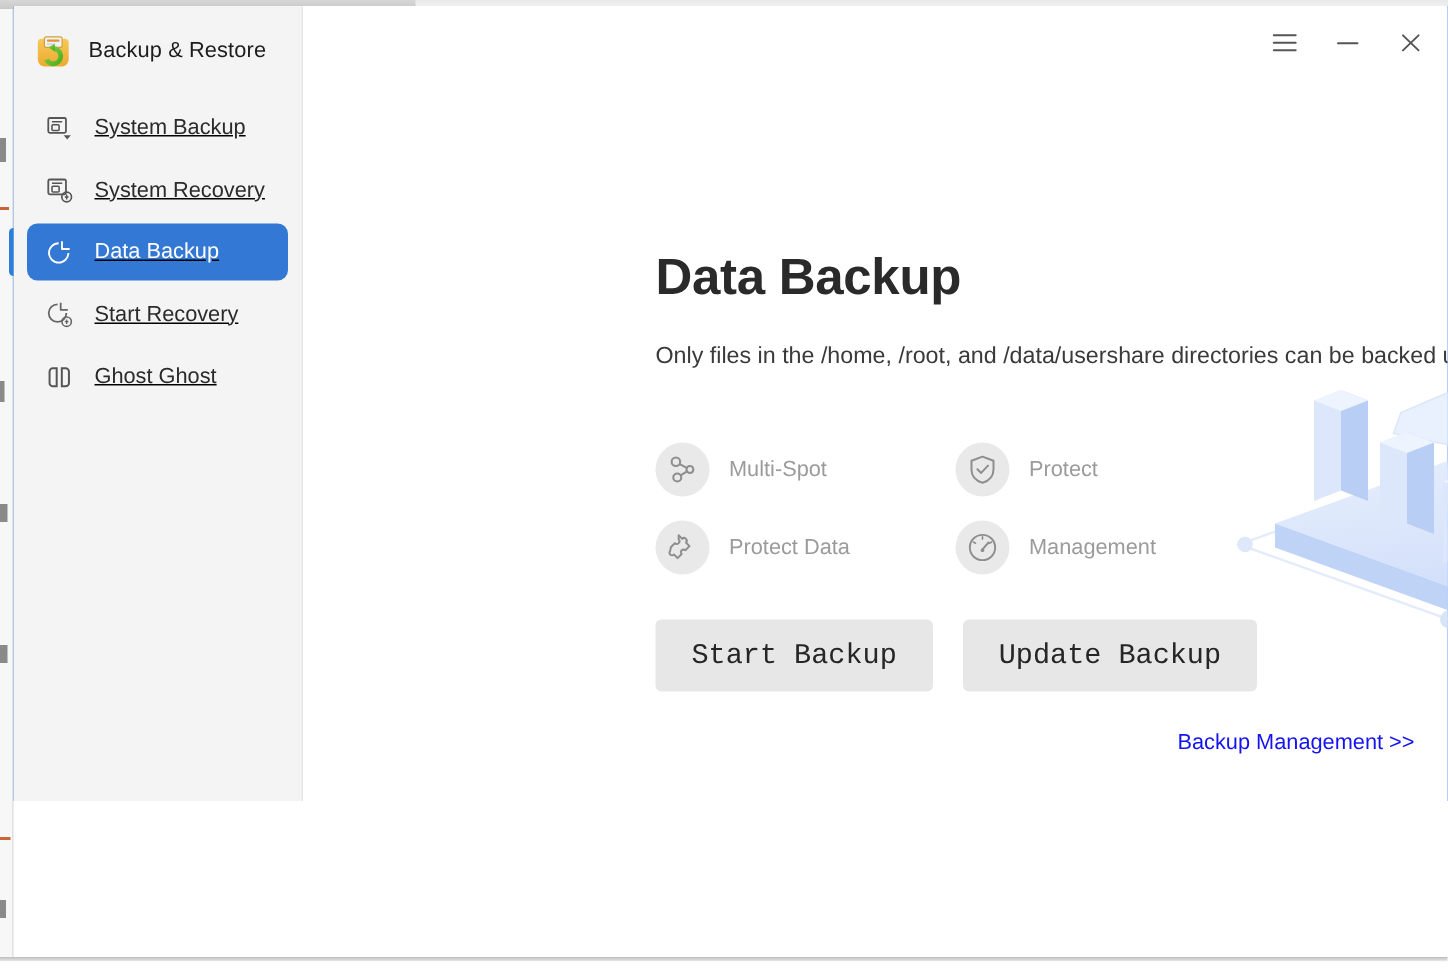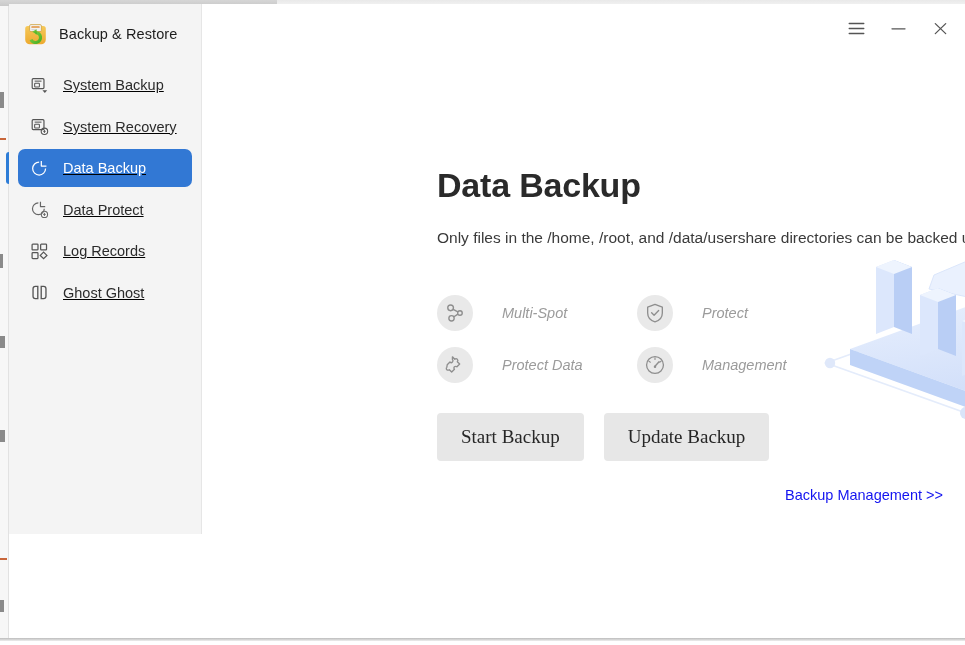--- a/index.html
+++ b/index.html
@@ -179,22 +179,21 @@
     position: absolute;
     left: 235px; top: 283px;
     display: grid;
     grid-template-columns: 200px 200px;
     grid-template-rows: 52px 52px;
     column-gap: 0px;
   }
   .feature {
     display: flex;
     align-items: center;
-    gap: 29px;
-    font-style: italic;
+    gap: 13px;
   }
   .feat-circle {
     width: 36px; height: 36px;
     border-radius: 50%;
     background: #e9e9e9;
     display: flex;
     align-items: center;
     justify-content: center;
     flex: 0 0 36px;
   }
@@ -211,21 +210,21 @@
     left: 235px; top: 409px;
     display: flex;
     gap: 20px;
   }
   .btn {
     background: #e7e7e7;
     border: none;
     border-radius: 4px;
     height: 48px;
     padding: 0 24px;
-    font-family: Liberation Serif, serif;
+    font-family: Liberation Mono, monospace;
     font-size: 19px;
     color: #262626;
     cursor: default;
     white-space: nowrap;
   }
 
   
   .mgmt-link {
     position: absolute;
     right: 22px; bottom: 31px;
@@ -331,34 +330,23 @@
 
       <div class="nav-item">
         <span class="nav-ico">
           <svg width="19" height="19" viewBox="0 0 20 20" fill="none" stroke="#666" stroke-width="1.25">
             <path d="M8.8 3.0a6.2 6.2 0 1 0 6.2 6.2"></path>
             <path d="M11.0 1.9v5.0h5.0" stroke-linejoin="round"></path>
             <circle cx="15.2" cy="15.2" r="3.3" stroke-width="1.1"></circle>
             <path d="M15.2 13.6v3.2M13.9 15.2h2.6" stroke-width="1.0"></path>
           </svg>
         </span>
-        <span>Data Protect</span>
-      </div>
-
-      <div class="nav-item">
-        <span class="nav-ico">
-          <svg width="19" height="19" viewBox="0 0 20 20" fill="none" stroke="#555" stroke-width="1.3">
-            <rect x="2.2" y="2.2" width="6.2" height="6.2" rx=".8"></rect>
-            <rect x="11.2" y="2.2" width="6.2" height="6.2" rx=".8"></rect>
-            <rect x="2.2" y="11.2" width="6.2" height="6.2" rx=".8"></rect>
-            <path d="M14.3 10.6l3.5 3.5-3.5 3.5-3.5-3.5z"></path>
-          </svg>
-        </span>
-        <span>Log Records</span>
-      </div>
+        <span>Start Recovery</span>
+      </div>
+
 
       <div class="nav-item">
         <span class="nav-ico">
           <svg width="19" height="19" viewBox="0 0 20 20" fill="none" stroke="#555" stroke-width="1.4">
             <path d="M8.2 3.6v12.8H5.6A2.4 2.4 0 0 1 3.2 14V6a2.4 2.4 0 0 1 2.4-2.4z"></path>
             <path d="M11.8 3.6v12.8h2.6A2.4 2.4 0 0 0 16.8 14V6a2.4 2.4 0 0 0-2.4-2.4z"></path>
           </svg>
         </span>
         <span>Ghost Ghost</span>
       </div>

